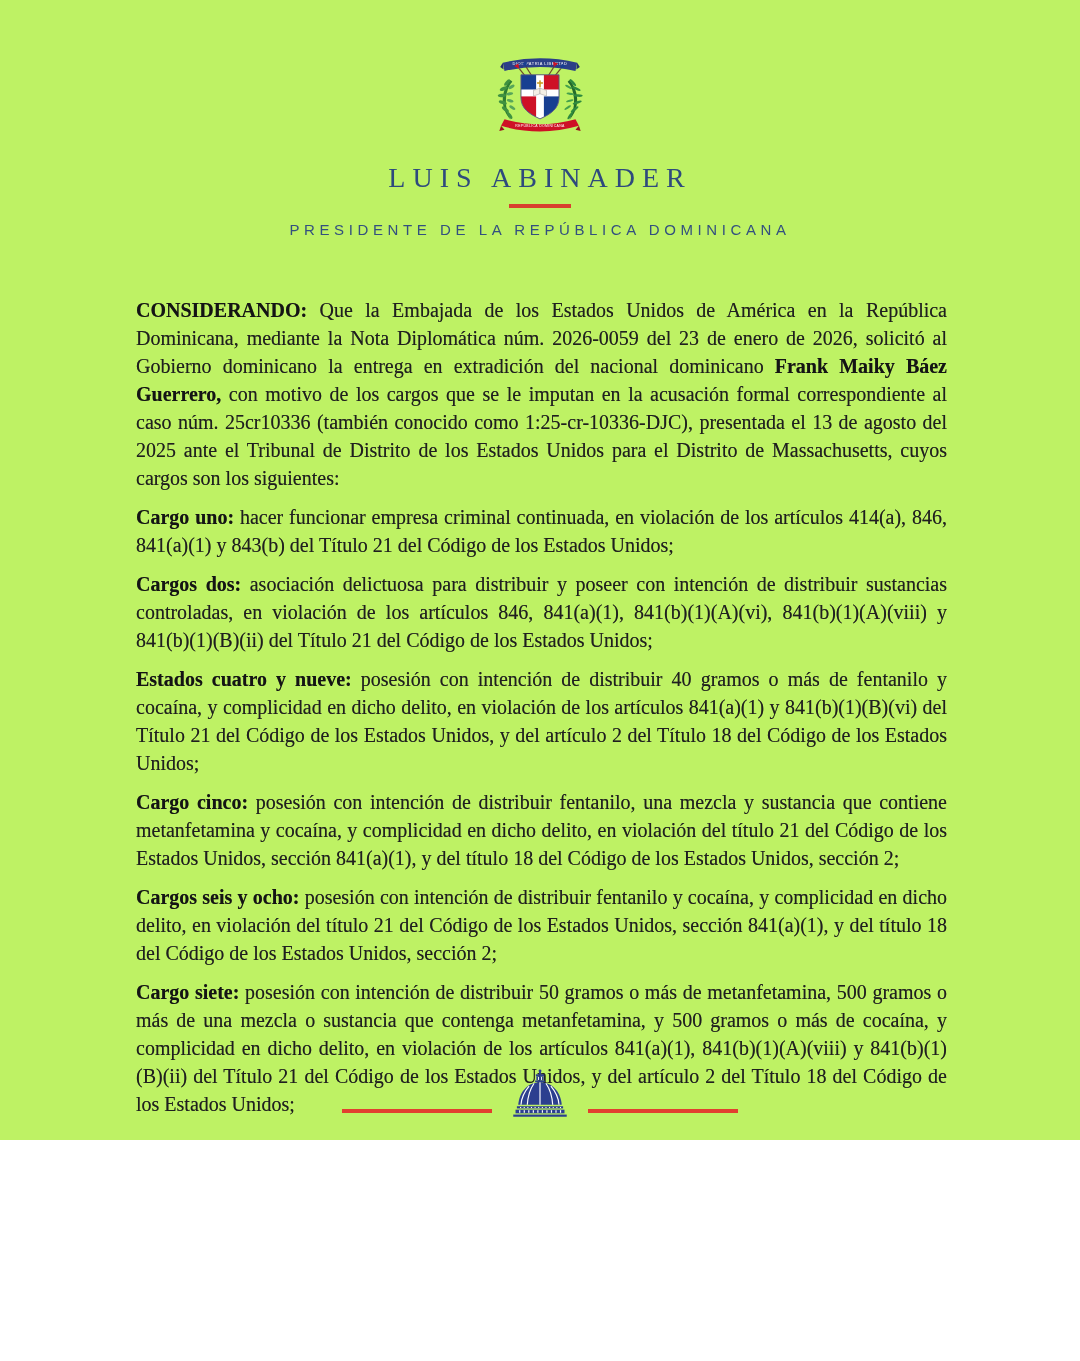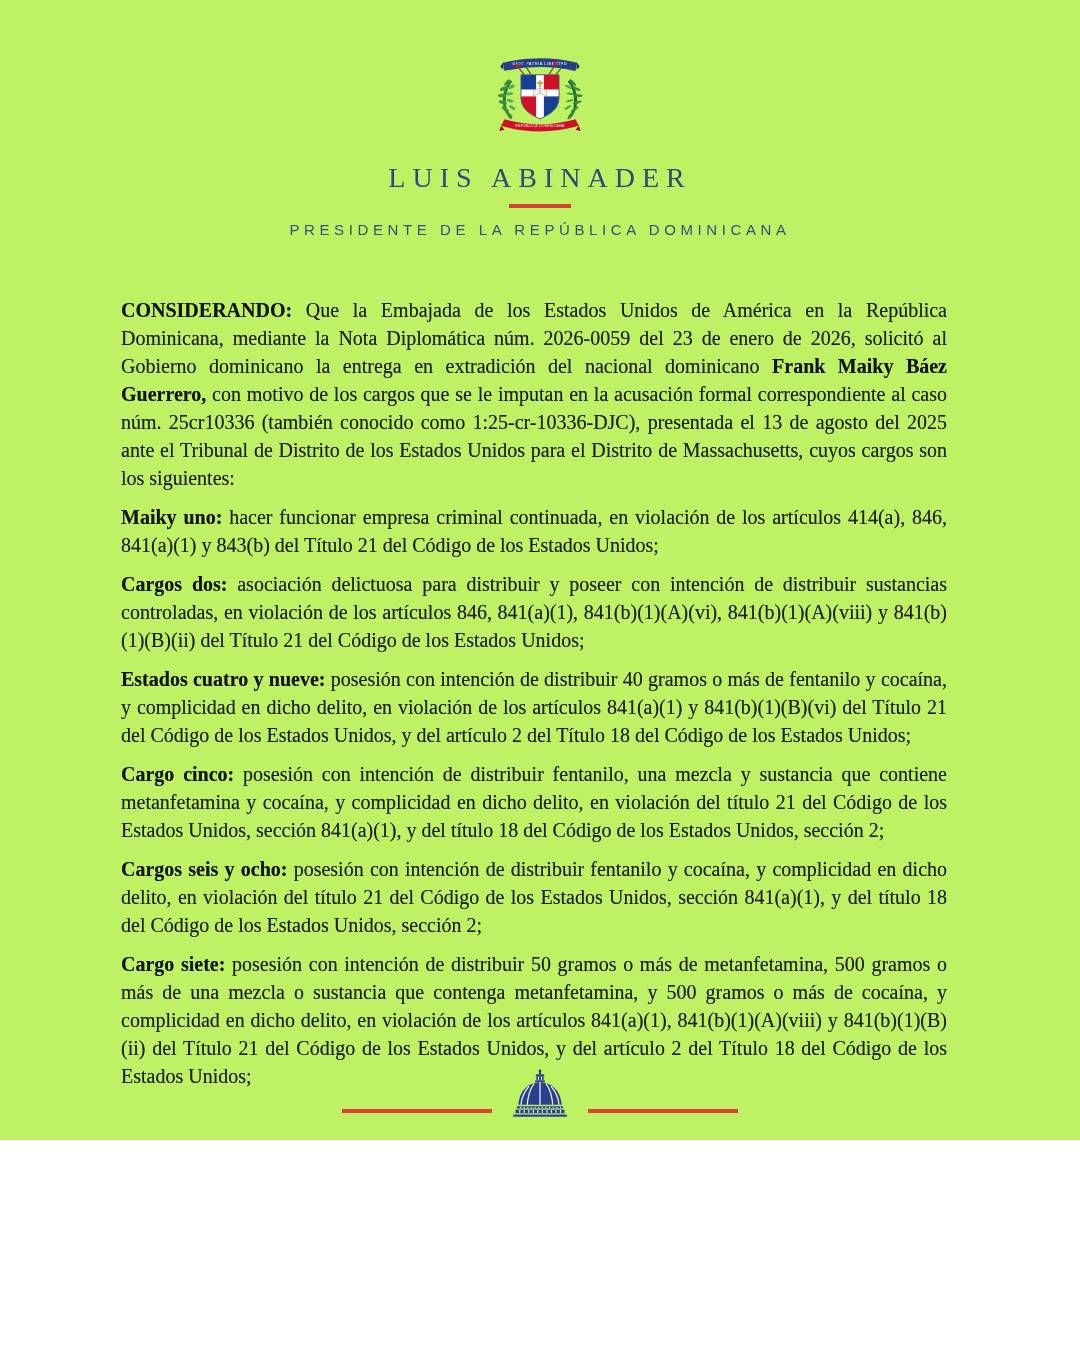--- a/index.html
+++ b/index.html
@@ -46,21 +46,21 @@
     transform:scale(0.82,1.08);
     transform-origin:left bottom;
     margin-left:4px;
     vertical-align:-1px;
   }
   p.doc-par {
     font-size:20px;
     line-height:28px;
     text-align:justify;
     text-align-last:left;
-    margin:0 0 11px 1px;
+    margin:0 0 11px 16px;
     color:#1f1f1f;
     text-shadow:0 0 0.4px rgba(30,30,30,0.55);
   }
   p.doc-par b { font-weight:700; color:#141414; }
   .considerando { margin-top:33px; margin-bottom:24px; }
   .charge { margin-left:23px; margin-bottom:11px; }
   
   .footer {
     position:absolute; left:0; right:0; bottom:22px;
     display:flex; justify-content:center; align-items:flex-end; gap:19px;
@@ -154,21 +154,21 @@
     <div class="president-name">LUIS ABINADER</div>
     <div class="red-rule"></div>
     <div class="president-title">PRESIDENTE DE LA REPÚBLICA DOMINICANA</div>
   </div>
 
   <div class="main">
 
 
     <p class="doc-par considerando"><b>CONSIDERANDO:</b><span> Que la Embajada de los Estados Unidos de América en la República Dominicana, mediante la Nota Diplomática núm. 2026-0059 del 23 de enero de 2026, solicitó al Gobierno dominicano la entrega en extradición del nacional dominicano </span><b>Frank Maiky Báez Guerrero,</b><span> con motivo de los cargos que se le imputan en la acusación formal correspondiente al caso núm. 25cr10336 (también conocido como 1:25-cr-10336-DJC), presentada el 13 de agosto del 2025 ante el Tribunal de Distrito de los Estados Unidos para el Distrito de Massachusetts, cuyos cargos son los siguientes:</span></p>
 
-    <p class="doc-par charge"><b>Maiky uno:</b><span> hacer funcionar empresa criminal continuada, en violación de los artículos 414(a), 846, 841(a)(1) y 843(b) del Título 21 del Código de los Estados Unidos;</span></p>
+    <p class="doc-par charge"><b>Cargo uno:</b><span> hacer funcionar empresa criminal continuada, en violación de los artículos 414(a), 846, 841(a)(1) y 843(b) del Título 21 del Código de los Estados Unidos;</span></p>
 
     <p class="doc-par charge"><b>Cargos dos:</b><span> asociación delictuosa para distribuir y poseer con intención de distribuir sustancias controladas, en violación de los artículos 846, 841(a)(1), 841(b)(1)(A)(vi), 841(b)(1)(A)(viii) y 841(b)(1)(B)(ii) del Título 21 del Código de los Estados Unidos;</span></p>
 
 
     <p class="doc-par charge"><b>Estados cuatro y nueve:</b><span> posesión con intención de distribuir 40 gramos o más de fentanilo y cocaína, y complicidad en dicho delito, en violación de los artículos 841(a)(1) y 841(b)(1)(B)(vi) del Título 21 del Código de los Estados Unidos, y del artículo 2 del Título 18 del Código de los Estados Unidos;</span></p>
 
     <p class="doc-par charge"><b>Cargo cinco:</b><span> posesión con intención de distribuir fentanilo, una mezcla y sustancia que contiene metanfetamina y cocaína, y complicidad en dicho delito, en violación del título 21 del Código de los Estados Unidos, sección 841(a)(1), y del título 18 del Código de los Estados Unidos, sección 2;</span></p>
 
     <p class="doc-par charge"><b>Cargos seis y ocho:</b><span> posesión con intención de distribuir fentanilo y cocaína, y complicidad en dicho delito, en violación del título 21 del Código de los Estados Unidos, sección 841(a)(1), y del título 18 del Código de los Estados Unidos, sección 2;</span></p>
 

